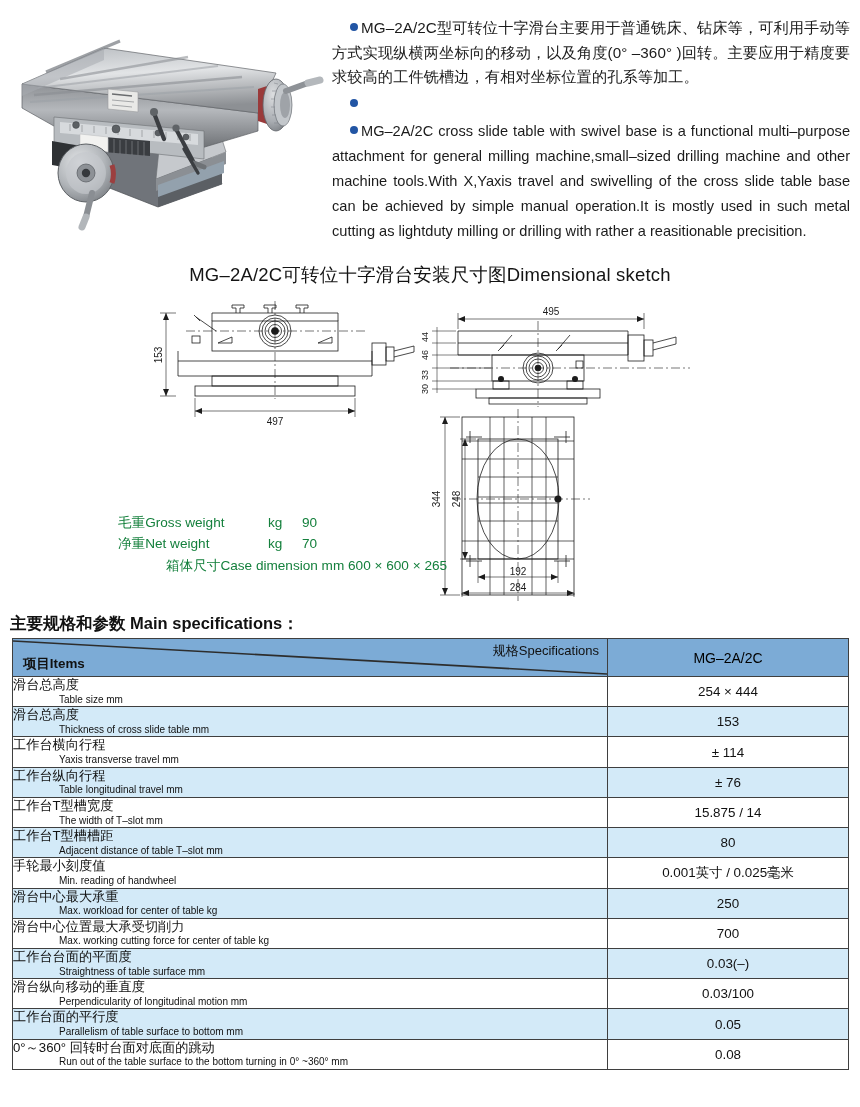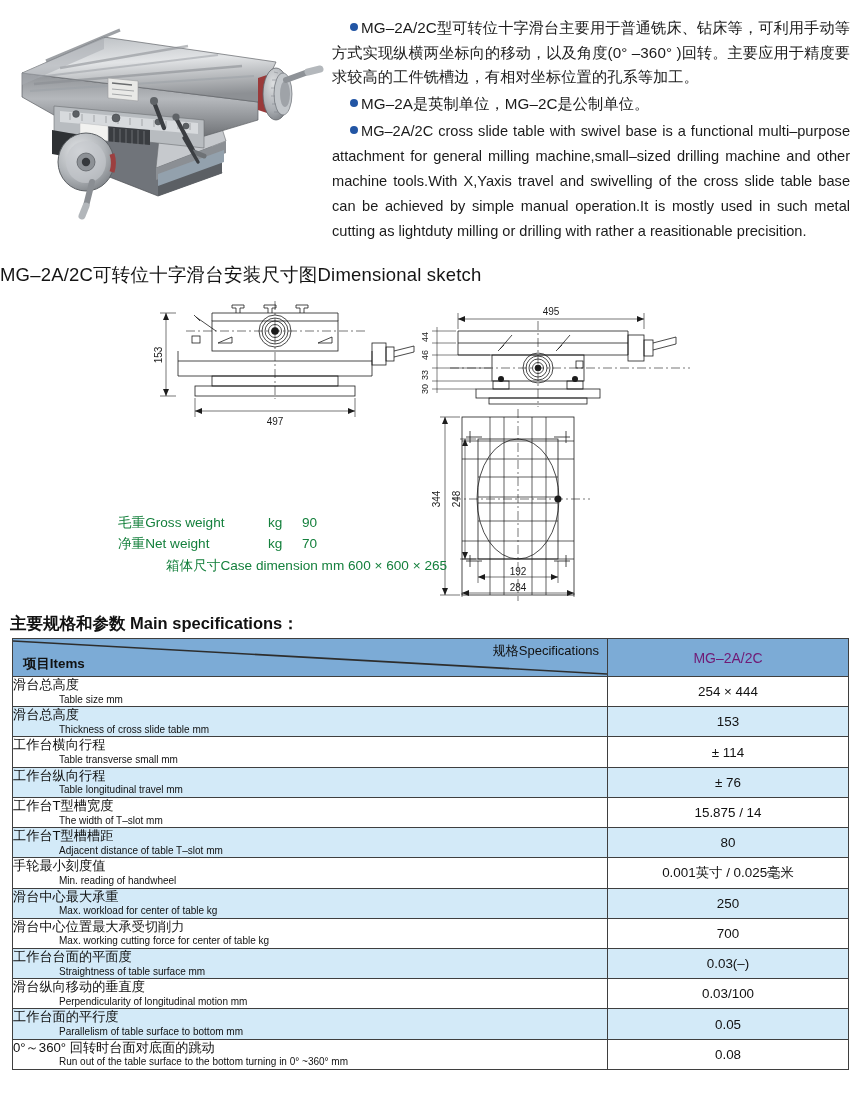--- a/index.html
+++ b/index.html
@@ -10,21 +10,21 @@
     background: #ffffff;
     font-family: "Liberation Sans", "DejaVu Sans", sans-serif;
     color: #1a1a1a;
     overflow: hidden;
     position: relative;
   }
 
   
   #top-section {
     display: flex;
-    align-items: flex-start;
+    align-items: flex-end;
     padding: 10px 8px 0 8px;
   }
 
   #product-photo-wrap {
     width: 318px;
     height: 225px;
     flex: 0 0 318px;
     position: relative;
   }
 
@@ -53,21 +53,21 @@
     width: 8px; height: 8px;
     border-radius: 50%;
     background: #2255a4;
     margin-right: 3px;
     margin-left: 18px;
     vertical-align: 2px;
   }
 
   
   #sketch-title {
-    text-align: left;
+    text-align: center;
     font-size: 18.5px;
     margin: 16px 0 4px 0;
     color: #141414;
     letter-spacing: 0.2px;
   }
 
   
   #drawings {
     position: relative;
     height: 310px;
@@ -145,21 +145,21 @@
     right: 8px; top: 3px;
     font-size: 13px;
     font-weight: 400;
     color: #111;
     z-index: 2;
   }
   th.hdr-model {
     background: #7cabd6;
     font-size: 14px;
     font-weight: 400;
-    color: #701a75;
+    color: #000000;
     text-align: center;
     height: 38px;
   }
 
   td.item-cell {
     padding: 2px 0 2px 10px;
     line-height: 1.26;
   }
   td.item-cell .cn {
     display: block;
@@ -339,21 +339,21 @@
         <path d="M176 128 L190 152" stroke="#3b3e42" stroke-width="3.4" stroke-linecap="round"></path>
       </g>
     </svg>
   </div>
 
   <div id="intro-col">
     <p class="para cn">
       <span class="bullet"></span><span>MG–2A/2C型可转位十字滑台主要用于普通铣床、钻床等，可利用手动等方式实现纵横两坐标向的移动，以及角度(0° –360° )回转。主要应用于精度要求较高的工件铣槽边，有相对坐标位置的孔系等加工。</span>
     </p>
     <p class="para cn">
-      <span class="bullet"></span><span>MG–2A是英制单位，MG–2C是公制单位。</span>
+      <span class="bullet"></span>
     </p>
     <p class="para en">
       <span class="bullet"></span><span>MG–2A/2C cross slide table with swivel base is a functional multi–purpose attachment for general milling machine,small–sized drilling machine and other machine tools.With X,Yaxis travel and swivelling of the cross slide table base can be achieved by simple manual operation.It is mostly used in such metal cutting as lightduty milling or drilling with rather a reasitionable precisition.</span>
     </p>
   </div>
 </div>
 
 <div id="sketch-title">MG–2A/2C可转位十字滑台安装尺寸图Dimensional sketch</div>
 
 <div id="drawings">
@@ -612,21 +612,21 @@
         <tr class="tint">
           <td class="item-cell">
             <span class="cn">滑台总高度</span>
             <span class="en">Thickness of cross slide table mm</span>
           </td>
           <td class="value-cell">153</td>
         </tr>
         <tr class="plain">
           <td class="item-cell">
             <span class="cn">工作台横向行程</span>
-            <span class="en">Table transverse small mm</span>
+            <span class="en">Yaxis transverse travel mm</span>
           </td>
           <td class="value-cell">± 114</td>
         </tr>
         <tr class="tint">
           <td class="item-cell">
             <span class="cn">工作台纵向行程</span>
             <span class="en">Table longitudinal travel mm</span>
           </td>
           <td class="value-cell">± 76</td>
         </tr>

